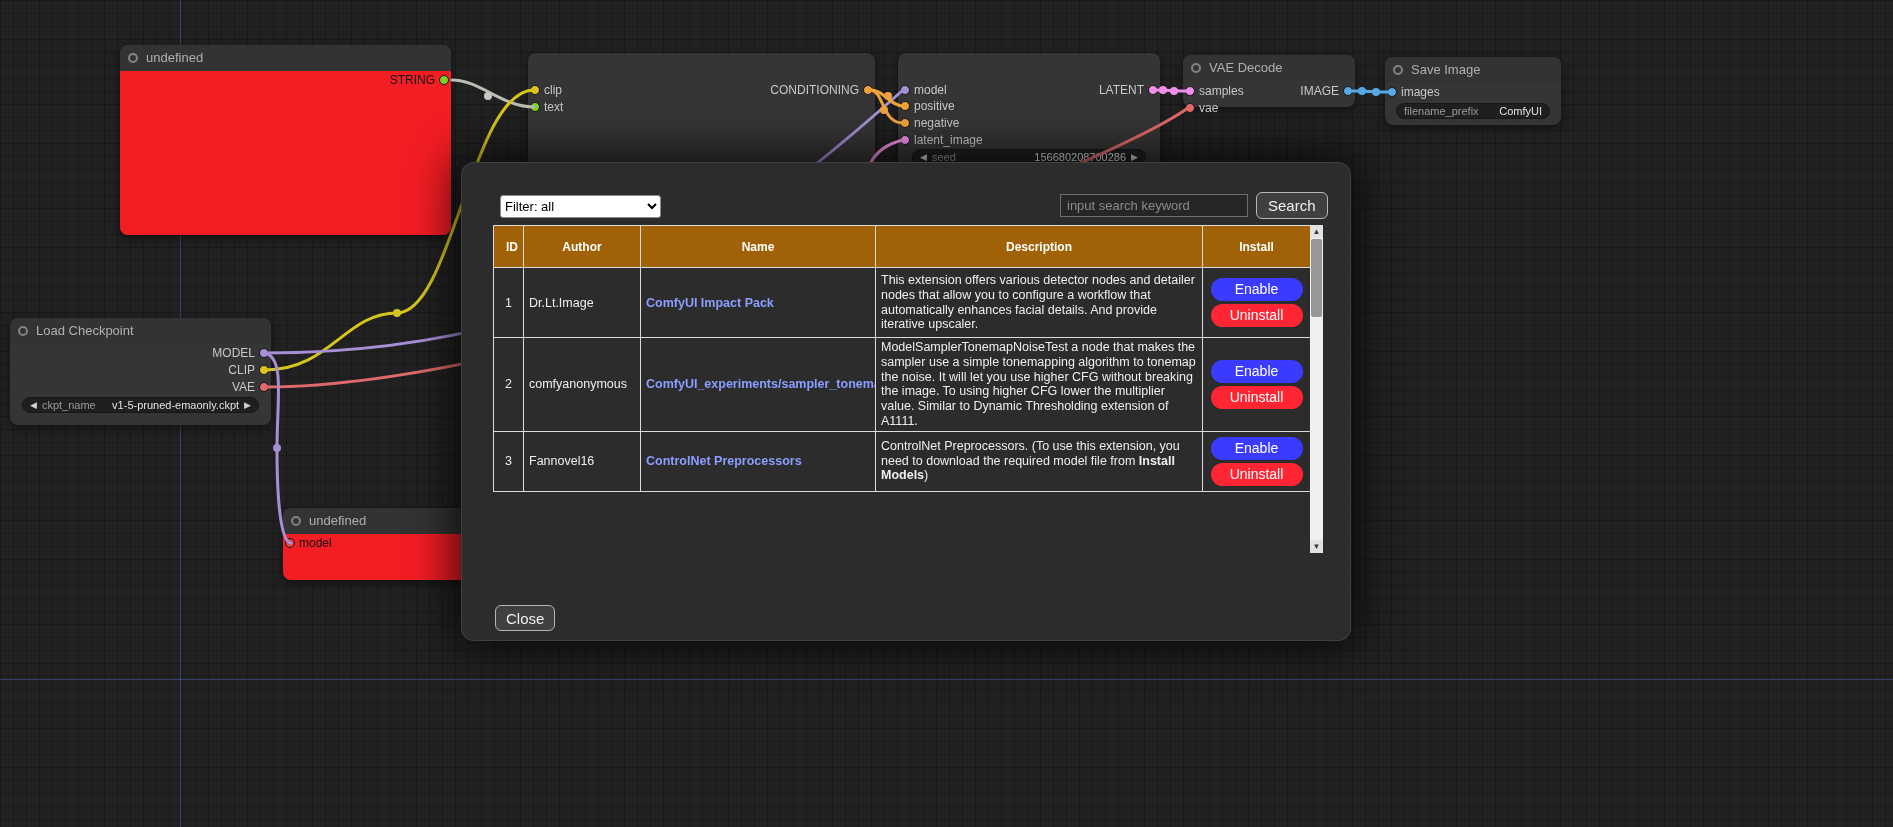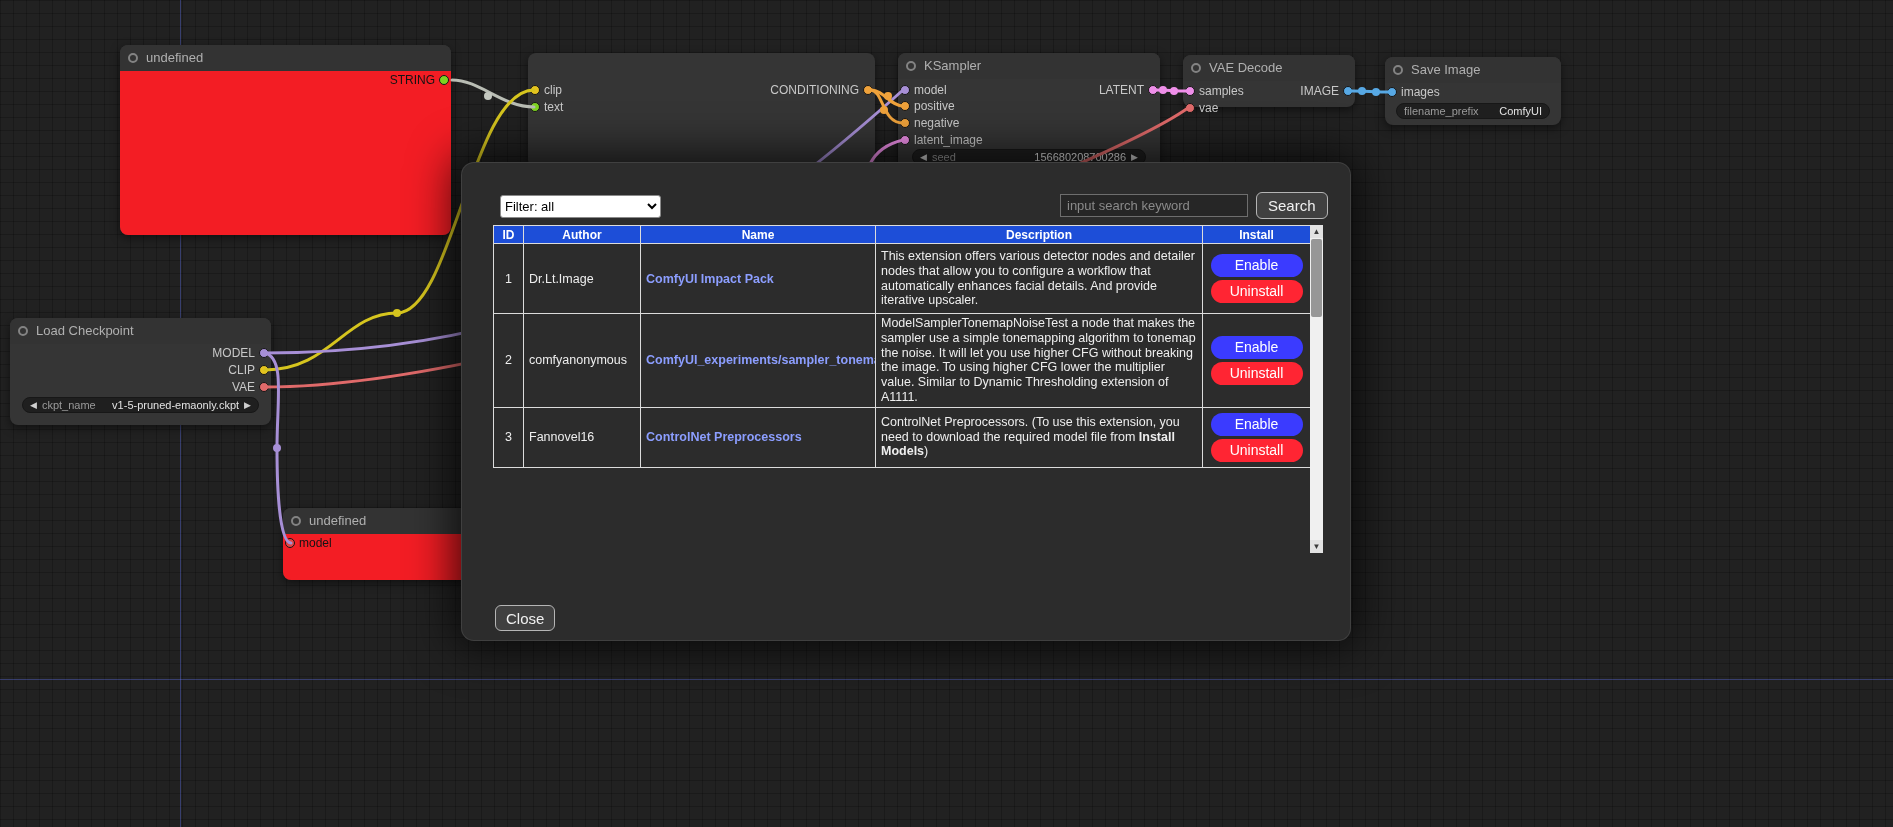--- a/index.html
+++ b/index.html
@@ -44,22 +44,22 @@
     background:#fff;color:#000;border:1px solid #8a8a8a;border-radius:3px;}
   .search-input{position:absolute;left:598px;top:31px;width:188px;height:23px;background:#262626;
     border:1px solid #6e6e6e;color:#ddd;font-size:13px;padding:0 6px;box-sizing:border-box;}
   .search-input::placeholder{color:#8a8a8a;}
   .dlg-btn{background:#404040;border:1px solid #b5b5b5;border-radius:6px;color:#f0f0f0;cursor:pointer;}
   .search-btn{position:absolute;left:794px;top:29px;height:27px;padding:0 11px;font-size:15px;}
   .close-btn{position:absolute;left:33px;top:442px;height:26px;padding:0 10px;font-size:15px;}
 
   .tablewrap{position:absolute;left:31px;top:62px;width:817px;}
   table.ext{border-collapse:collapse;width:817px;color:#eee;table-layout:fixed;}
-  table.ext th{background:#1d4ed8;color:#fff;font-weight:bold;font-size:12px;height:17px;
-    border:1px solid #dcdcdc;padding:0;}
+  table.ext th{background:#a16207;color:#fff;font-weight:bold;font-size:12px;height:17px;
+    border:1px solid #dcdcdc;padding:12px;}
   table.ext td{border:1px solid #dcdcdc;font-size:12.5px;padding:2px 5px;vertical-align:middle;}
   td.cell-id{text-align:center;}
   td.cell-name{white-space:nowrap;overflow:hidden;margin-top:6px;}
   a.name-link{color:#8c9eff;font-weight:bold;text-decoration:none;font-size:12.5px;}
   td.cell-desc{vertical-align:top;line-height:1.18;padding:3px 5px;}
   td.cell-install{text-align:center;padding:2px 0;}
   .btn-pill{display:block;width:92px;height:23px;margin:3px auto;border:none;border-radius:12px;
     color:#fff;font-size:14px;line-height:21px;cursor:pointer;font-family:"Liberation Sans",sans-serif;}
   .btn-enable{background:#3b3bff;}
   .btn-uninstall{background:#ff2533;}
@@ -121,24 +121,20 @@
       <span class="pdot" style="background:#7ed321"></span>
       <span class="plabel">text</span>
     </div>
     <div class="port out" style="top:30px">
       <span class="plabel">CONDITIONING</span>
       <span class="pdot" style="background:#efa23b"></span>
     </div>
   </div>
 
   <div class="node" style="left:898px;top:53px;width:262px;height:120px">
-    <div class="node-header">
-      <span class="header-dot"></span>
-      <span class="node-title">KSampler</span>
-    </div>
     <div class="port in" style="top:30px">
       <span class="pdot" style="background:#a78fd6"></span>
       <span class="plabel">model</span>
     </div>
     <div class="port in" style="top:46px">
       <span class="pdot" style="background:#efa23b"></span>
       <span class="plabel">positive</span>
     </div>
     <div class="port in" style="top:63px">
       <span class="pdot" style="background:#efa23b"></span>

